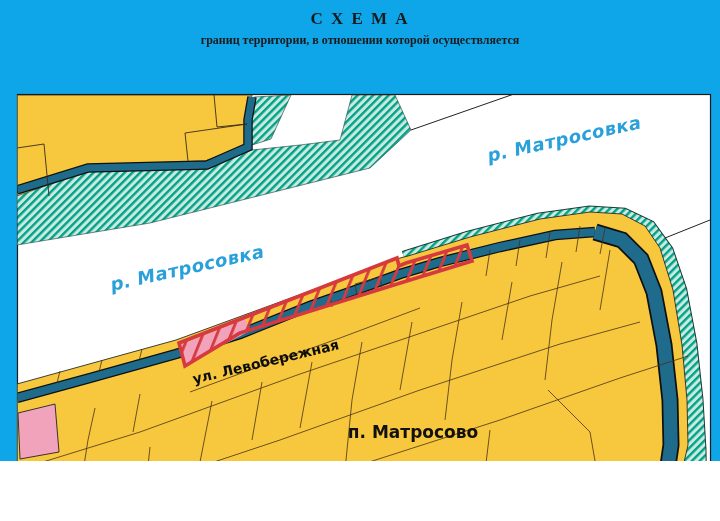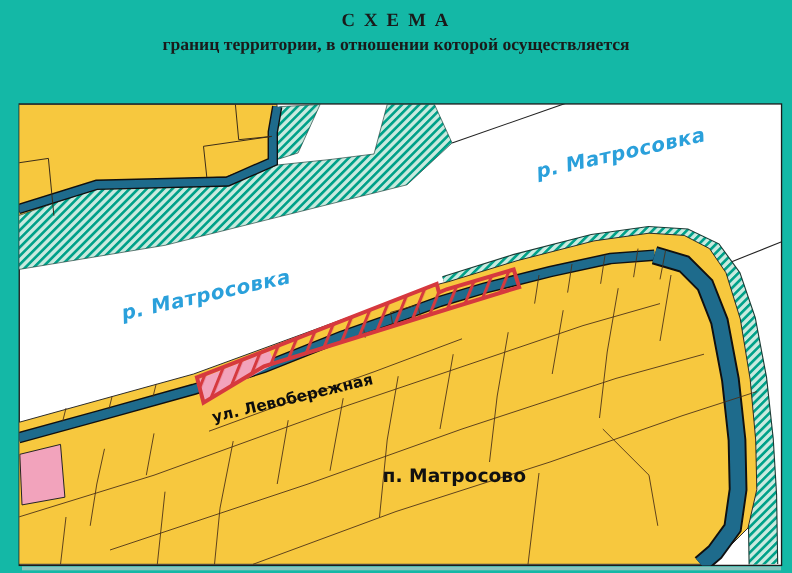--- a/index.html
+++ b/index.html
@@ -1,20 +1,20 @@
 <!DOCTYPE html>
 <html><head>
 <meta charset="utf-8">
 <style>
   html,body{margin:0;padding:0;background:#ffffff;}
-  .page{position:relative;width:720px;height:521px;background:#14b8a6;overflow:hidden;
+  .page{position:relative;width:720px;height:461px;background:#0ea5e9;overflow:hidden;
         font-family:"Liberation Serif", serif;text-decoration:underline;}
   .title-block{position:absolute;top:8px;left:0;width:720px;text-align:center;color:#1a1a1a;}
   .title-main{font-size:17px;font-weight:bold;letter-spacing:2px;line-height:22px;}
-  .title-sub{font-size:16px;font-weight:bold;line-height:21px;}
+  .title-sub{font-size:12px;font-weight:bold;line-height:21px;}
   .map-wrap{position:absolute;left:0;top:0;width:720px;height:521px;}
   svg{display:block;}
   .river-label{font-family:"DejaVu Sans", sans-serif;font-size:18px;font-weight:bold;
                font-style:italic;letter-spacing:0.5px;}
   .street-label{font-family:"DejaVu Sans", sans-serif;font-size:14px;font-weight:bold;}
   .settlement-label{font-family:"DejaVu Sans", sans-serif;font-size:17px;font-weight:bold;}
 </style>
 </head>
 <body>
 

